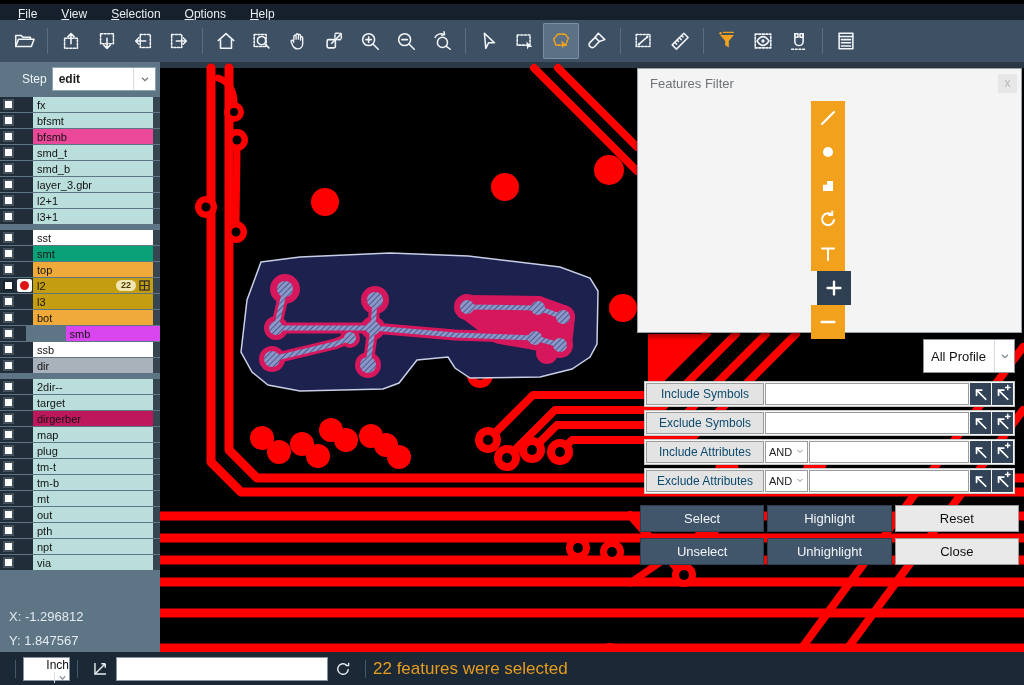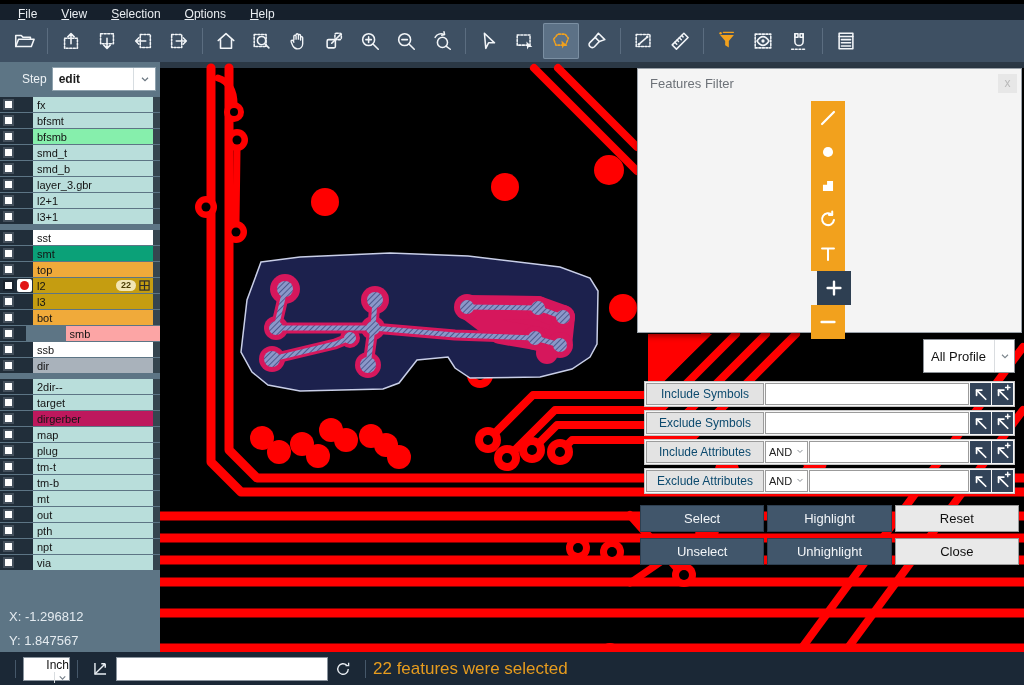--- a/index.html
+++ b/index.html
@@ -432,21 +432,21 @@
             </div>
             <div class="lr-bar" style="background: rgb(185, 222, 219);">
               <span class="lr-name">bfsmt</span>
             </div>
             <div class="lr-right"></div>
           </div>
           <div class="layer-row">
             <div class="lr-left">
               <div class="lr-check"></div>
             </div>
-            <div class="lr-bar" style="background: #86efac;">
+            <div class="lr-bar" style="background: #ec4899;">
               <span class="lr-name">bfsmb</span>
             </div>
             <div class="lr-right"></div>
           </div>
           <div class="layer-row">
             <div class="lr-left">
               <div class="lr-check"></div>
             </div>
             <div class="lr-bar" style="background: rgb(185, 222, 219);">
               <span class="lr-name">smd_t</span>
@@ -552,21 +552,21 @@
             </div>
             <div class="lr-bar" style="background: rgb(240, 170, 58);">
               <span class="lr-name">bot</span>
             </div>
             <div class="lr-right"></div>
           </div>
           <div class="layer-row">
             <div class="lr-left">
               <div class="lr-check"></div>
             </div>
-            <div class="lr-bar" style="background: #fca5a5; margin-left: 40px;">
+            <div class="lr-bar" style="background: #d946ef; margin-left: 40px;">
               <span class="lr-name">smb</span>
             </div>
             <div class="lr-right"></div>
           </div>
           <div class="layer-row">
             <div class="lr-left">
               <div class="lr-check"></div>
             </div>
             <div class="lr-bar" style="background: rgb(255, 255, 255);">
               <span class="lr-name">ssb</span>

